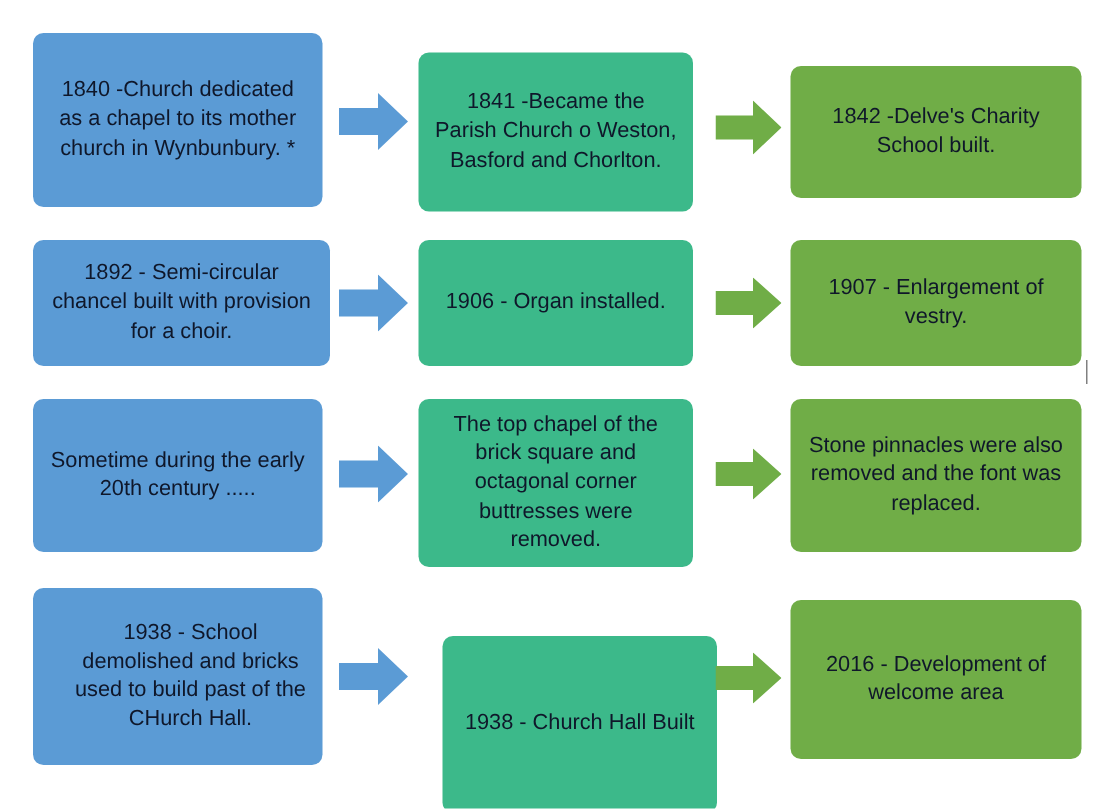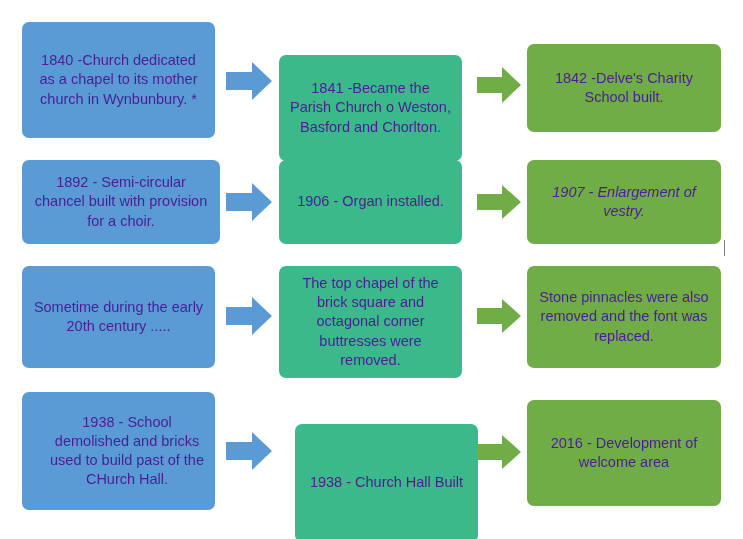--- a/index.html
+++ b/index.html
@@ -15,21 +15,21 @@
   }
   .canvas {
     position: relative;
     width: 743px;
     height: 539px;
   }
   .box {
     position: absolute;
     box-sizing: border-box;
     border-radius: 7px;
-    color: #4c1d95;
+    color: #0f172a;
     display: flex;
     align-items: center;
     justify-content: flex-end;
     text-align: center;
     padding: 6px 10px;
     line-height: 1.32;
     font-size: 14.5px;
     font-family: "Liberation Sans", sans-serif;
   }
   .box span {
@@ -59,21 +59,21 @@
   <div class="box col-blue" style="left:22px; top:22px; width:193px; height:116px;">
     <span>1840 -Church dedicated as a chapel to its mother church in Wynbunbury. *</span>
   </div>
 
   <div class="arrow" style="left:226px; top:62px; width:46px; height:38px;">
     <svg width="46" height="38" viewBox="0 0 46 38" aria-hidden="true">
       <polygon points="0,10 26,10 26,0 46,19 26,38 26,28 0,28" fill="#5b9bd5"></polygon>
     </svg>
   </div>
 
-  <div class="box col-green" style="left:279px; top:35px; width:183px; height:106px;margin-top:20px;">
+  <div class="box col-green" style="left:279px; top:35px; width:183px; height:106px;">
     <span>1841 -Became the Parish Church o Weston, Basford and Chorlton.</span>
   </div>
 
   <div class="arrow" style="left:477px; top:67px; width:44px; height:36px;">
     <svg width="44" height="36" viewBox="0 0 44 36" aria-hidden="true">
       <polygon points="0,10 25,10 25,0 44,18 25,36 25,26 0,26" fill="#70ad47"></polygon>
     </svg>
   </div>
 
   <div class="box col-olive" style="left:527px; top:44px; width:194px; height:88px;">
@@ -93,21 +93,21 @@
   <div class="box col-green" style="left:279px; top:160px; width:183px; height:84px;">
     <span>1906 - Organ installed.</span>
   </div>
 
   <div class="arrow" style="left:477px; top:185px; width:44px; height:34px;">
     <svg width="44" height="34" viewBox="0 0 44 34" aria-hidden="true">
       <polygon points="0,9 25,9 25,0 44,17 25,34 25,25 0,25" fill="#70ad47"></polygon>
     </svg>
   </div>
 
-  <div class="box col-olive" style="left:527px; top:160px; width:194px; height:84px;font-style:italic;">
+  <div class="box col-olive" style="left:527px; top:160px; width:194px; height:84px;">
     <span>1907 - Enlargement of vestry.</span>
   </div>
 
   <div class="tick" style="left:724px; top:240px; height:16px;"></div>
 
   <div class="box col-blue" style="left:22px; top:266px; width:193px; height:102px;">
     <span>Sometime during the early 20th century .....</span>
   </div>
 
   <div class="arrow" style="left:226px; top:297px; width:46px; height:38px;">

